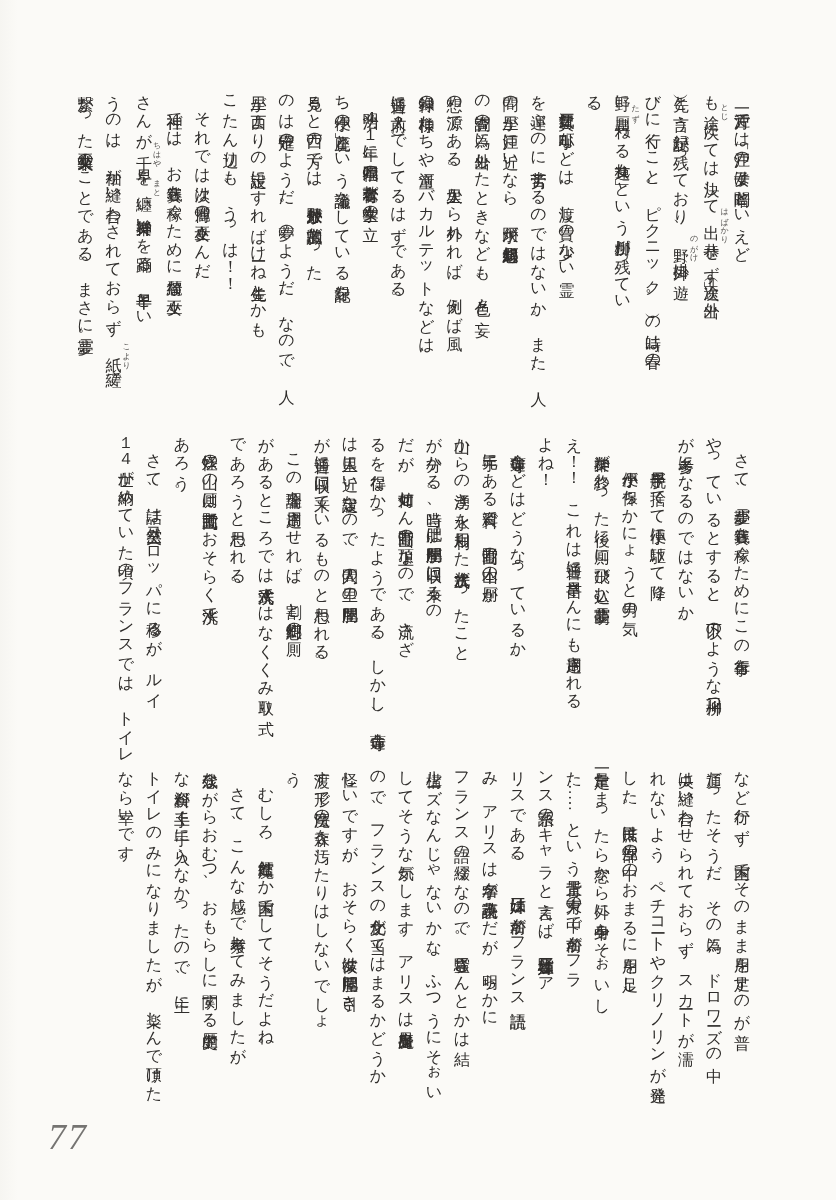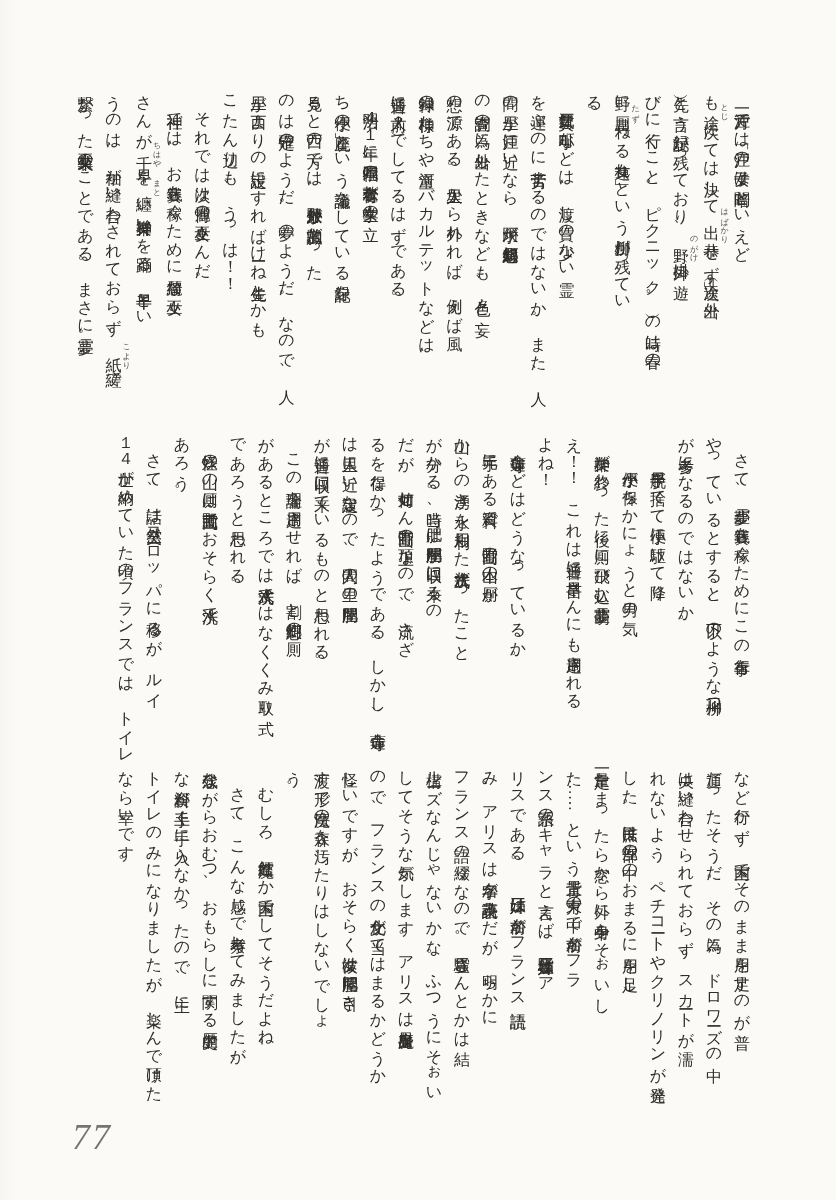--- a/index.html
+++ b/index.html
@@ -32,21 +32,21 @@
   .band ruby rt{
     font-size:8px;
     letter-spacing:0;
     color:#4a4846;
   }
   #band-0{top:84px;}
   #band-1{top:426px;}
   #band-2{top:760px;}
   .page-number{
     position:absolute;
-    left:72px;top:1116px;
+    left:48px;top:1116px;
     font-style:italic;
     font-size:36px;
     color:#757472;
     letter-spacing:2px;
   }
 </style>
 </head>
 <body>
 
 <div class="page">

